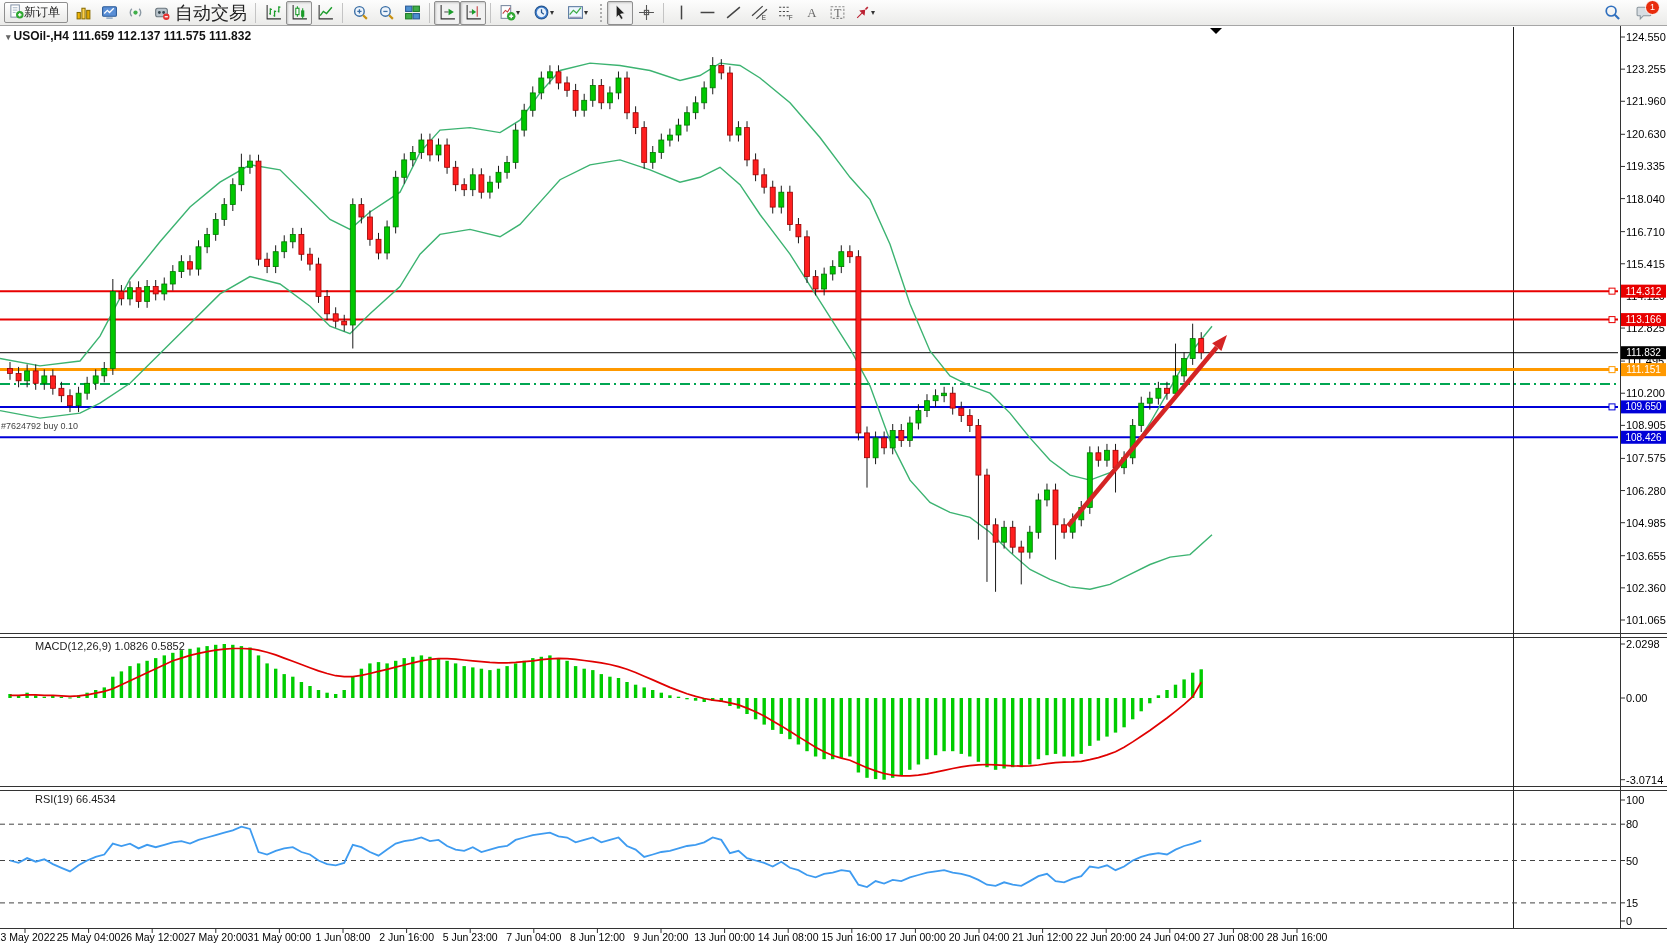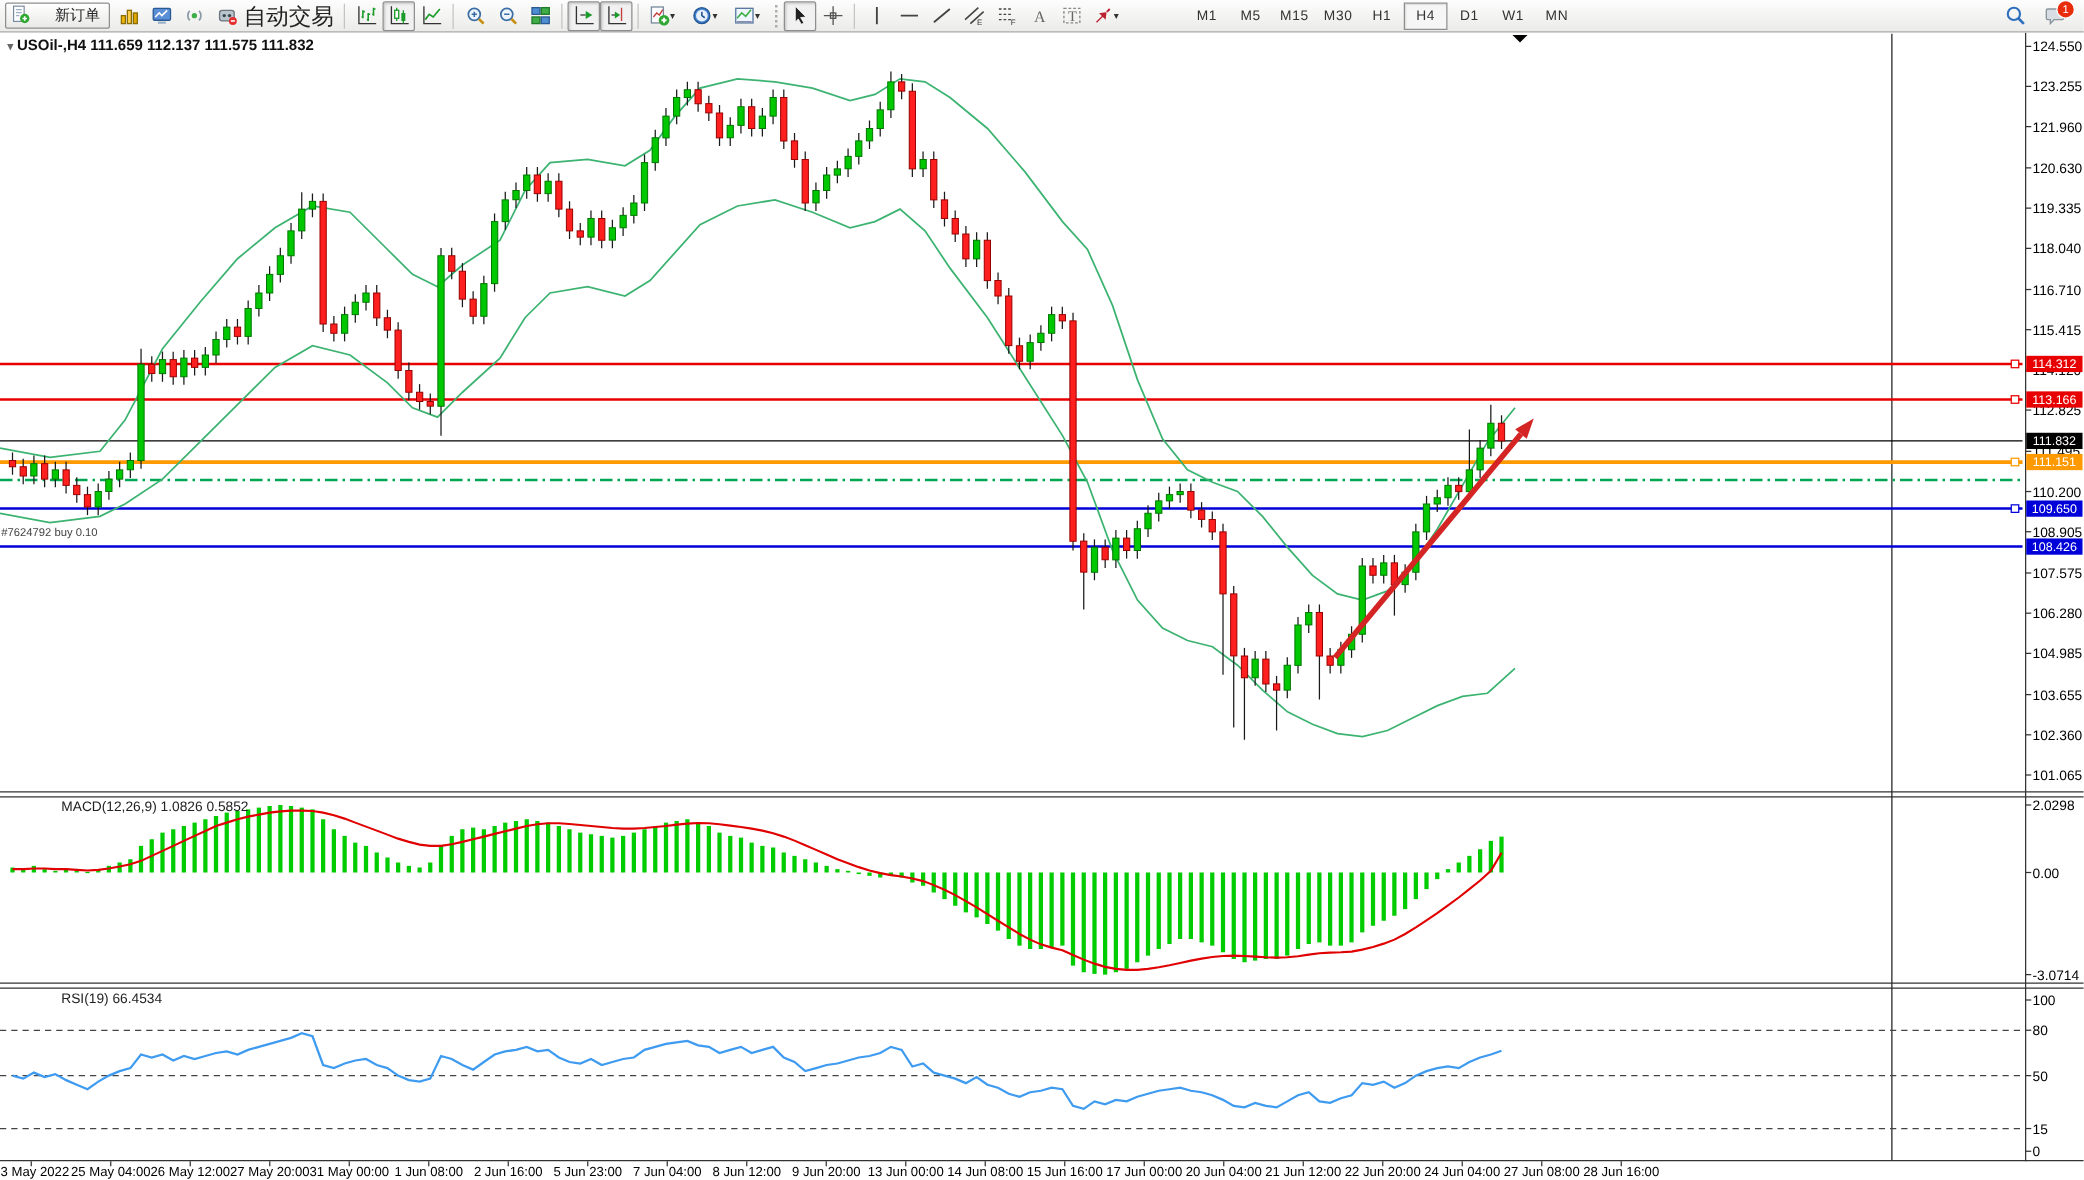--- a/index.html
+++ b/index.html
@@ -1,21 +1,21 @@
 <!DOCTYPE html>
 <html><head>
 <meta charset="utf-8">
 <style>
   html,body{margin:0;padding:0;background:#fff;}
   body{width:1667px;height:944px;overflow:hidden;font-family:"Liberation Sans",sans-serif;position:relative;}
   .app{position:absolute;inset:0;}
   
   .toolbar{position:absolute;top:0;left:0;right:0;height:25px;background:linear-gradient(#fdfdfd,#ebebe9);
     border-bottom:1px solid #a6a6a6;display:flex;align-items:center;padding:0 2px;z-index:5;}
-  .btn-labeled{display:inline-flex;align-items:center;gap:20px;height:21px;padding:0 7px 0 4px;margin:0 2px;
+  .btn-labeled{display:inline-flex;align-items:center;gap:0;height:21px;padding:0 7px 0 4px;margin:0 2px;
     font-size:12px;color:#222;background:linear-gradient(#ffffff,#e9e9e7);border:1px solid #8f8f8f;border-radius:2px;cursor:default;font-family:inherit;}
   .tbtn{width:24px;height:22px;display:inline-flex;align-items:center;justify-content:center;
     border:1px solid transparent;border-radius:2px;position:relative;}
   .tbtn.pressed{background:#f1f1f1;border-color:#8f8f8f;box-shadow:inset 1px 1px 2px rgba(0,0,0,.18);}
   .tbtn svg{width:17px;height:17px;display:block;}
   .caret{font-size:8px;color:#333;margin:0 1px 0 0;width:8px;display:inline-block;}
   .sep{width:1px;height:20px;background:#c4c4c4;margin:0 4px;flex:0 0 auto;}
   .grip{width:0;height:18px;border-left:2px dotted #adadad;margin:0 5px 0 3px;}
   .tool-label{font-size:18px;color:#222;margin:0 4px 0 1px;}
   .tf-group{display:inline-flex;align-items:center;margin-left:44px;}
@@ -24,21 +24,21 @@
   .tf.active{border-color:#8f8f8f;background:#f6f6f6;box-shadow:inset 1px 1px 1px #dcdcdc;}
   .toolbar-right{margin-left:auto;display:inline-flex;align-items:center;gap:6px;padding-right:8px;}
   .badge{position:absolute;top:-2px;right:-4px;width:13px;height:13px;border-radius:50%;background:#e82c0c;color:#fff;
     font-size:9px;font-style:normal;display:flex;align-items:center;justify-content:center;border:1px solid #fff;}
   
   .chart-wrap{position:absolute;top:26px;left:0;width:1667px;height:918px;background:#fff;}
   .overlay{position:absolute;z-index:3;white-space:nowrap;}
   .symbol-line{left:6px;top:3px;font-size:12px;color:#111;font-weight:bold;}
   .symbol-line .dd{color:#666;font-size:9px;margin-right:3px;}
   .order-lbl{left:1px;top:347px;font-size:9px;color:#444;margin-top:48px;}
-  .ind-lbl{left:17px;font-size:11px;color:#222;padding-left:32px;}
+  .ind-lbl{left:3px;font-size:11px;color:#222;padding-left:32px;}
 </style>
 </head>
 <body>
 
 <div class="app">
 
   <div class="toolbar">
     <button class="btn-labeled">
       <span><svg viewBox="0 0 16 16" width="15" height="15">
             <rect x="2" y="1" width="9" height="13" fill="#fff" stroke="#7a8aa0"></rect>
@@ -268,31 +268,20 @@
     <span class="tbtn" style="width:32px">
         <span>
           <svg viewBox="0 0 16 16">
             <path d="M3 13l7-7M10 6l-4 .5L9.5 10z" stroke="#b23" fill="#b23"></path>
             <path d="M13 3l-2.2 2.2" stroke="#b23" stroke-width="1.5"></path>
           </svg>
         </span>
         <span class="caret">▾</span>
       </span>
 
-    <span class="tf-group" id="tf-group">
-        <span class="tf">M1</span>
-        <span class="tf">M5</span>
-        <span class="tf">M15</span>
-        <span class="tf">M30</span>
-        <span class="tf">H1</span>
-        <span class="tf active">H4</span>
-        <span class="tf">D1</span>
-        <span class="tf">W1</span>
-        <span class="tf">MN</span>
-      </span>
 
     <span class="toolbar-right">
       <span class="tbtn">
           <span>
             <svg viewBox="0 0 16 16">
               <circle cx="6.7" cy="6.7" r="4.6" fill="none" stroke="#2f6fbe" stroke-width="1.6"></circle>
               <path d="M10.2 10.2L14.2 14.2" stroke="#2f6fbe" stroke-width="2"></path>
             </svg>
           </span>
         </span>

